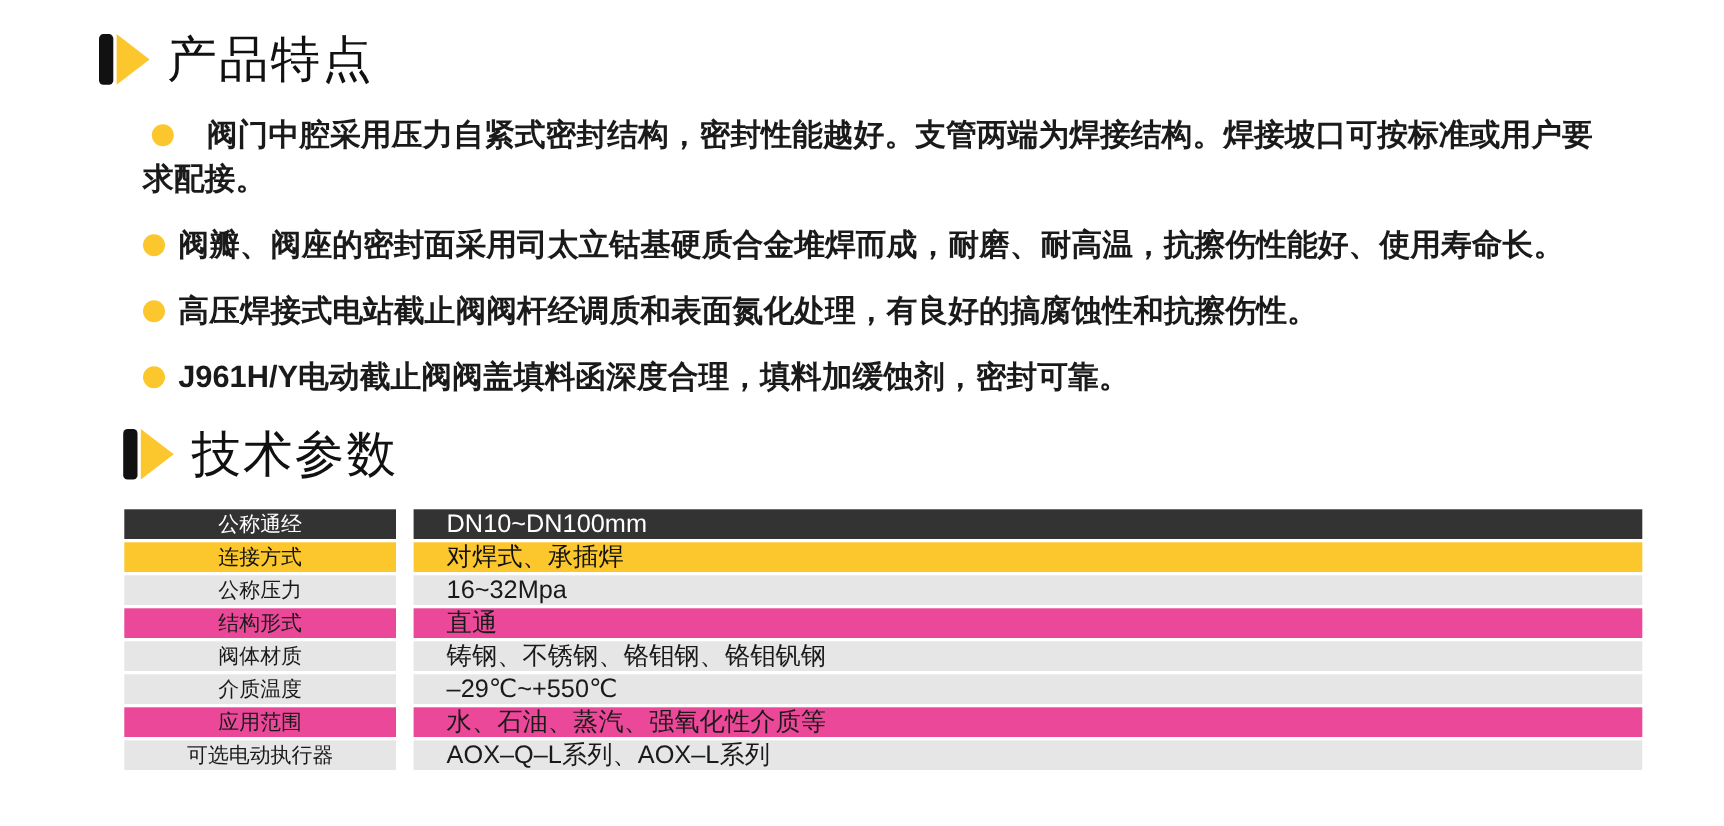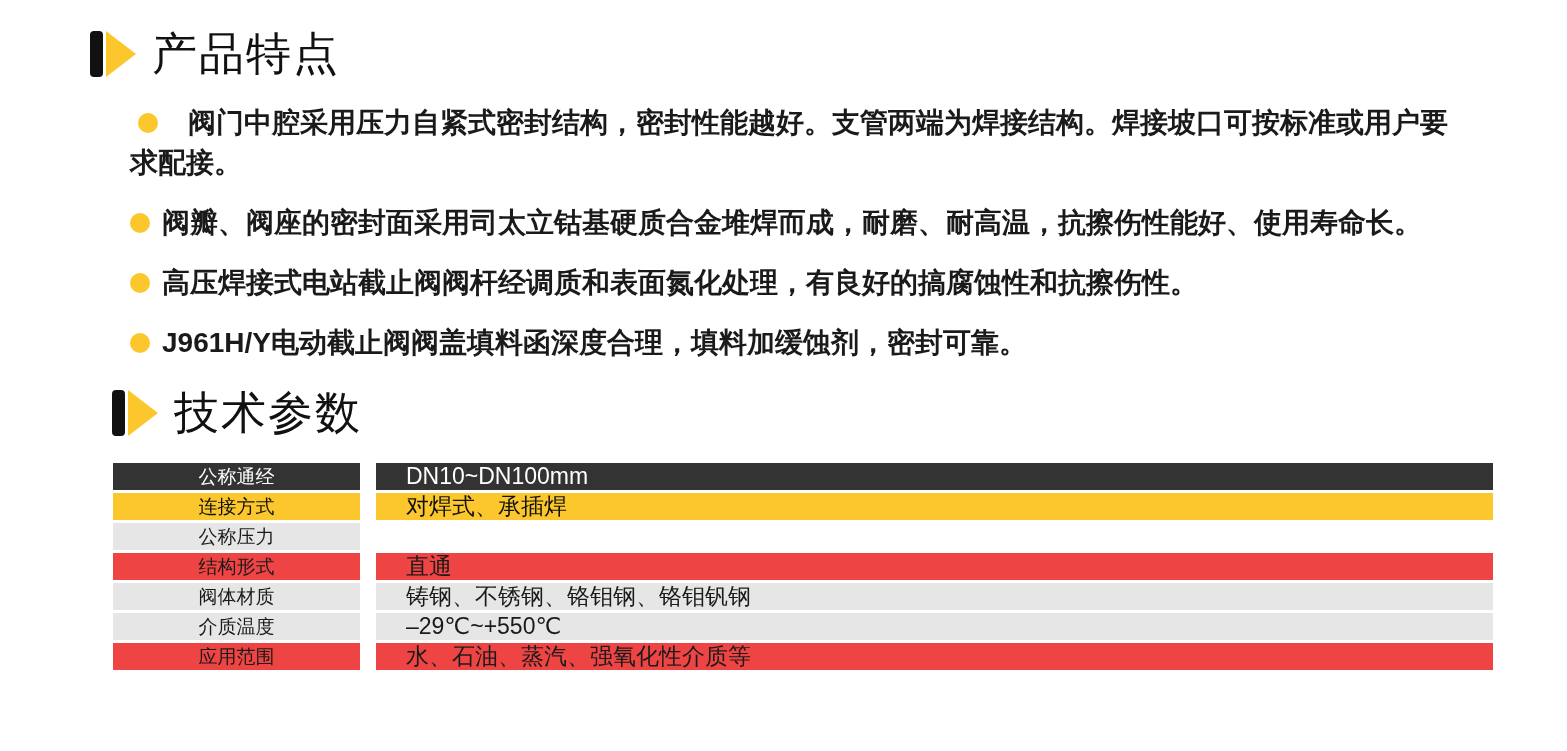--- a/index.html
+++ b/index.html
@@ -49,21 +49,21 @@
     font-size:19px;
   }
   .t-gap{width:16px;flex:0 0 16px;background:#ffffff;}
   .t-value{
     flex:1 1 auto;display:flex;align-items:center;padding-left:30px;
     font-size:23px;
   }
   .tone-dark .t-label,.tone-dark .t-value{background:var(--row-dark,#333333);color:#ffffff;}
   .tone-yellow .t-label,.tone-yellow .t-value{background:var(--accent,#FCC72C);color:#111111;}
   .tone-gray .t-label,.tone-gray .t-value{background:var(--row-gray,#E6E6E6);color:#1a1a1a;}
-  .tone-white .t-label,.tone-white .t-value{background:#ef4444;color:#1a1a1a;}
+  .tone-white .t-label,.tone-white .t-value{background:#ec4899;color:#1a1a1a;}
 </style>
 </head>
 <body>
 
 <div class="section-heading heading-features">
   <span class="marker">
     <span class="marker-bar"></span>
     <span class="marker-triangle"></span>
   </span>
   <span class="heading-text">产品特点</span>
@@ -92,20 +92,21 @@
       <div class="t-value">DN10~DN100mm</div>
     </div>
     <div class="t-row tone-yellow">
       <div class="t-label">连接方式</div>
       <div class="t-gap"></div>
       <div class="t-value">对焊式、承插焊</div>
     </div>
     <div class="t-row tone-gray">
       <div class="t-label">公称压力</div>
       <div class="t-gap"></div>
+      <div class="t-value">16~32Mpa</div>
     </div>
     <div class="t-row tone-white">
       <div class="t-label">结构形式</div>
       <div class="t-gap"></div>
       <div class="t-value">直通</div>
     </div>
     <div class="t-row tone-gray">
       <div class="t-label">阀体材质</div>
       <div class="t-gap"></div>
       <div class="t-value">铸钢、不锈钢、铬钼钢、铬钼钒钢</div>
@@ -113,13 +114,18 @@
     <div class="t-row tone-gray">
       <div class="t-label">介质温度</div>
       <div class="t-gap"></div>
       <div class="t-value">–29℃~+550℃</div>
     </div>
     <div class="t-row tone-white">
       <div class="t-label">应用范围</div>
       <div class="t-gap"></div>
       <div class="t-value">水、石油、蒸汽、强氧化性介质等</div>
     </div>
+    <div class="t-row tone-gray">
+      <div class="t-label">可选电动执行器</div>
+      <div class="t-gap"></div>
+      <div class="t-value">AOX–Q–L系列、AOX–L系列</div>
+    </div>
   </div>
 
 </body></html>

